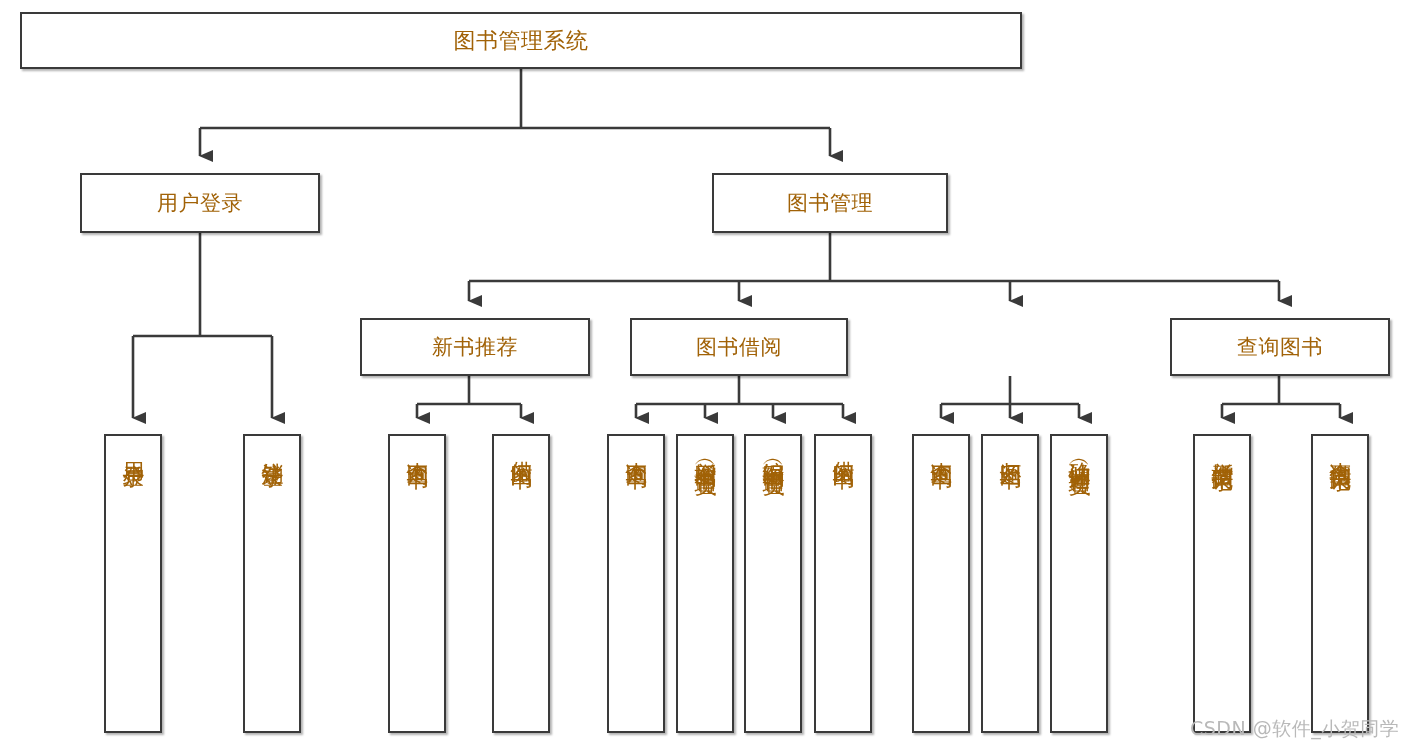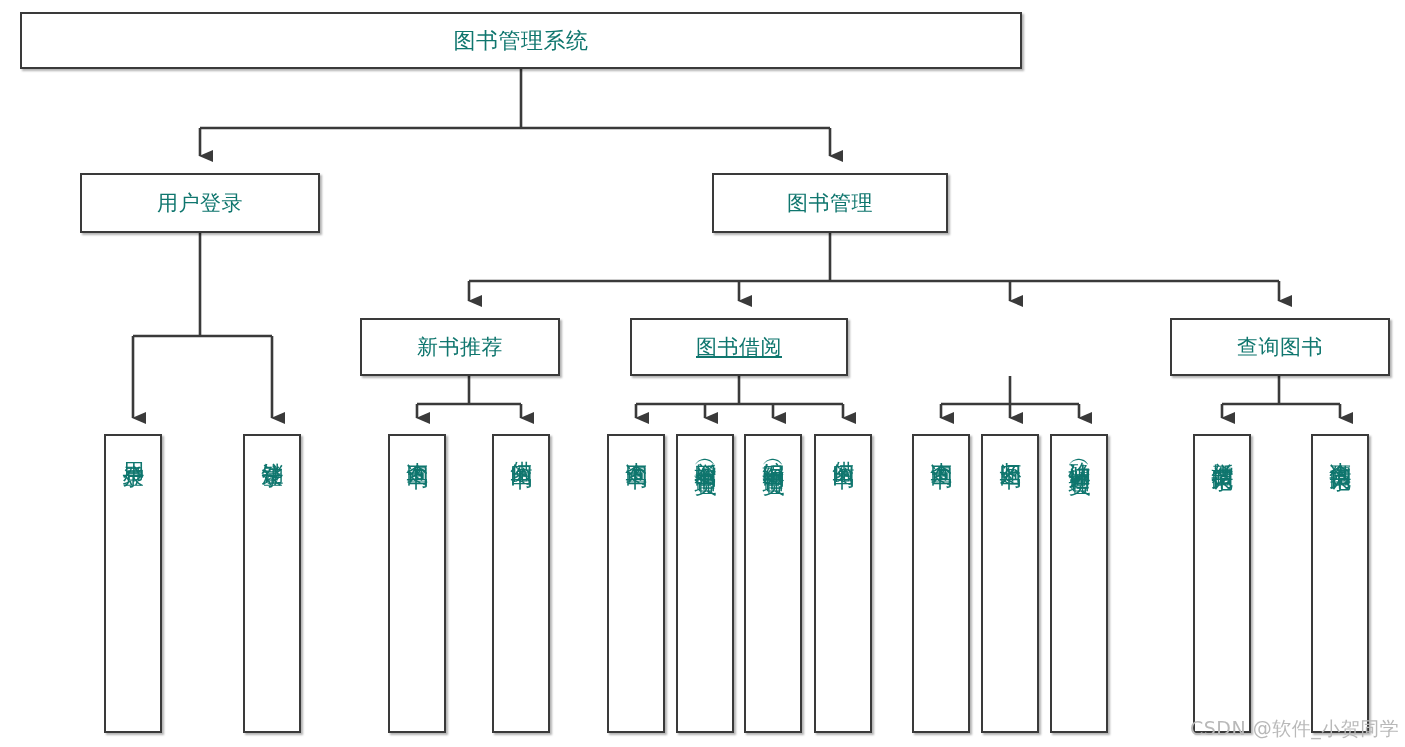--- a/index.html
+++ b/index.html
@@ -24,21 +24,21 @@
   }
   .node{
     position:absolute;
     box-sizing:border-box;
     background:#ffffff;
     border:2px solid #3a3a3a;
     box-shadow:2px 2px 2px rgba(0,0,0,0.30);
     display:flex;
     align-items:center;
     justify-content:center;
-    color:#0f766e;
+    color:#a16207;
   }
   .node .label{
     display:block;
     text-align:center;
     line-height:1.18;
     white-space:nowrap;
   }
   
   .node.h .label{
     font-size:21px;
@@ -128,24 +128,24 @@
     <span class="label">图书管理系统</span>
   </div>
 
   <div class="node h" style="left:80px; top:173px; width:240px; height:60px;">
     <span class="label">用户登录</span>
   </div>
   <div class="node h" style="left:712px; top:173px; width:236px; height:60px;">
     <span class="label">图书管理</span>
   </div>
 
-  <div class="node h" style="left:360px; top:318px; width:200px; height:58px;">
+  <div class="node h" style="left:360px; top:318px; width:230px; height:58px;">
     <span class="label">新书推荐</span>
   </div>
-  <div class="node h" style="left:630px; top:318px; width:218px; height:58px;text-decoration:underline;">
+  <div class="node h" style="left:630px; top:318px; width:218px; height:58px;">
     <span class="label">图书借阅</span>
   </div>
   <div class="node h" style="left:1170px; top:318px; width:220px; height:58px;">
     <span class="label">查询图书</span>
   </div>
 
   <div class="node v" style="left:104px; top:434px; width:58px; height:299px;">
     <span class="label">用户登录</span>
   </div>
   <div class="node v" style="left:243px; top:434px; width:58px; height:299px;">

